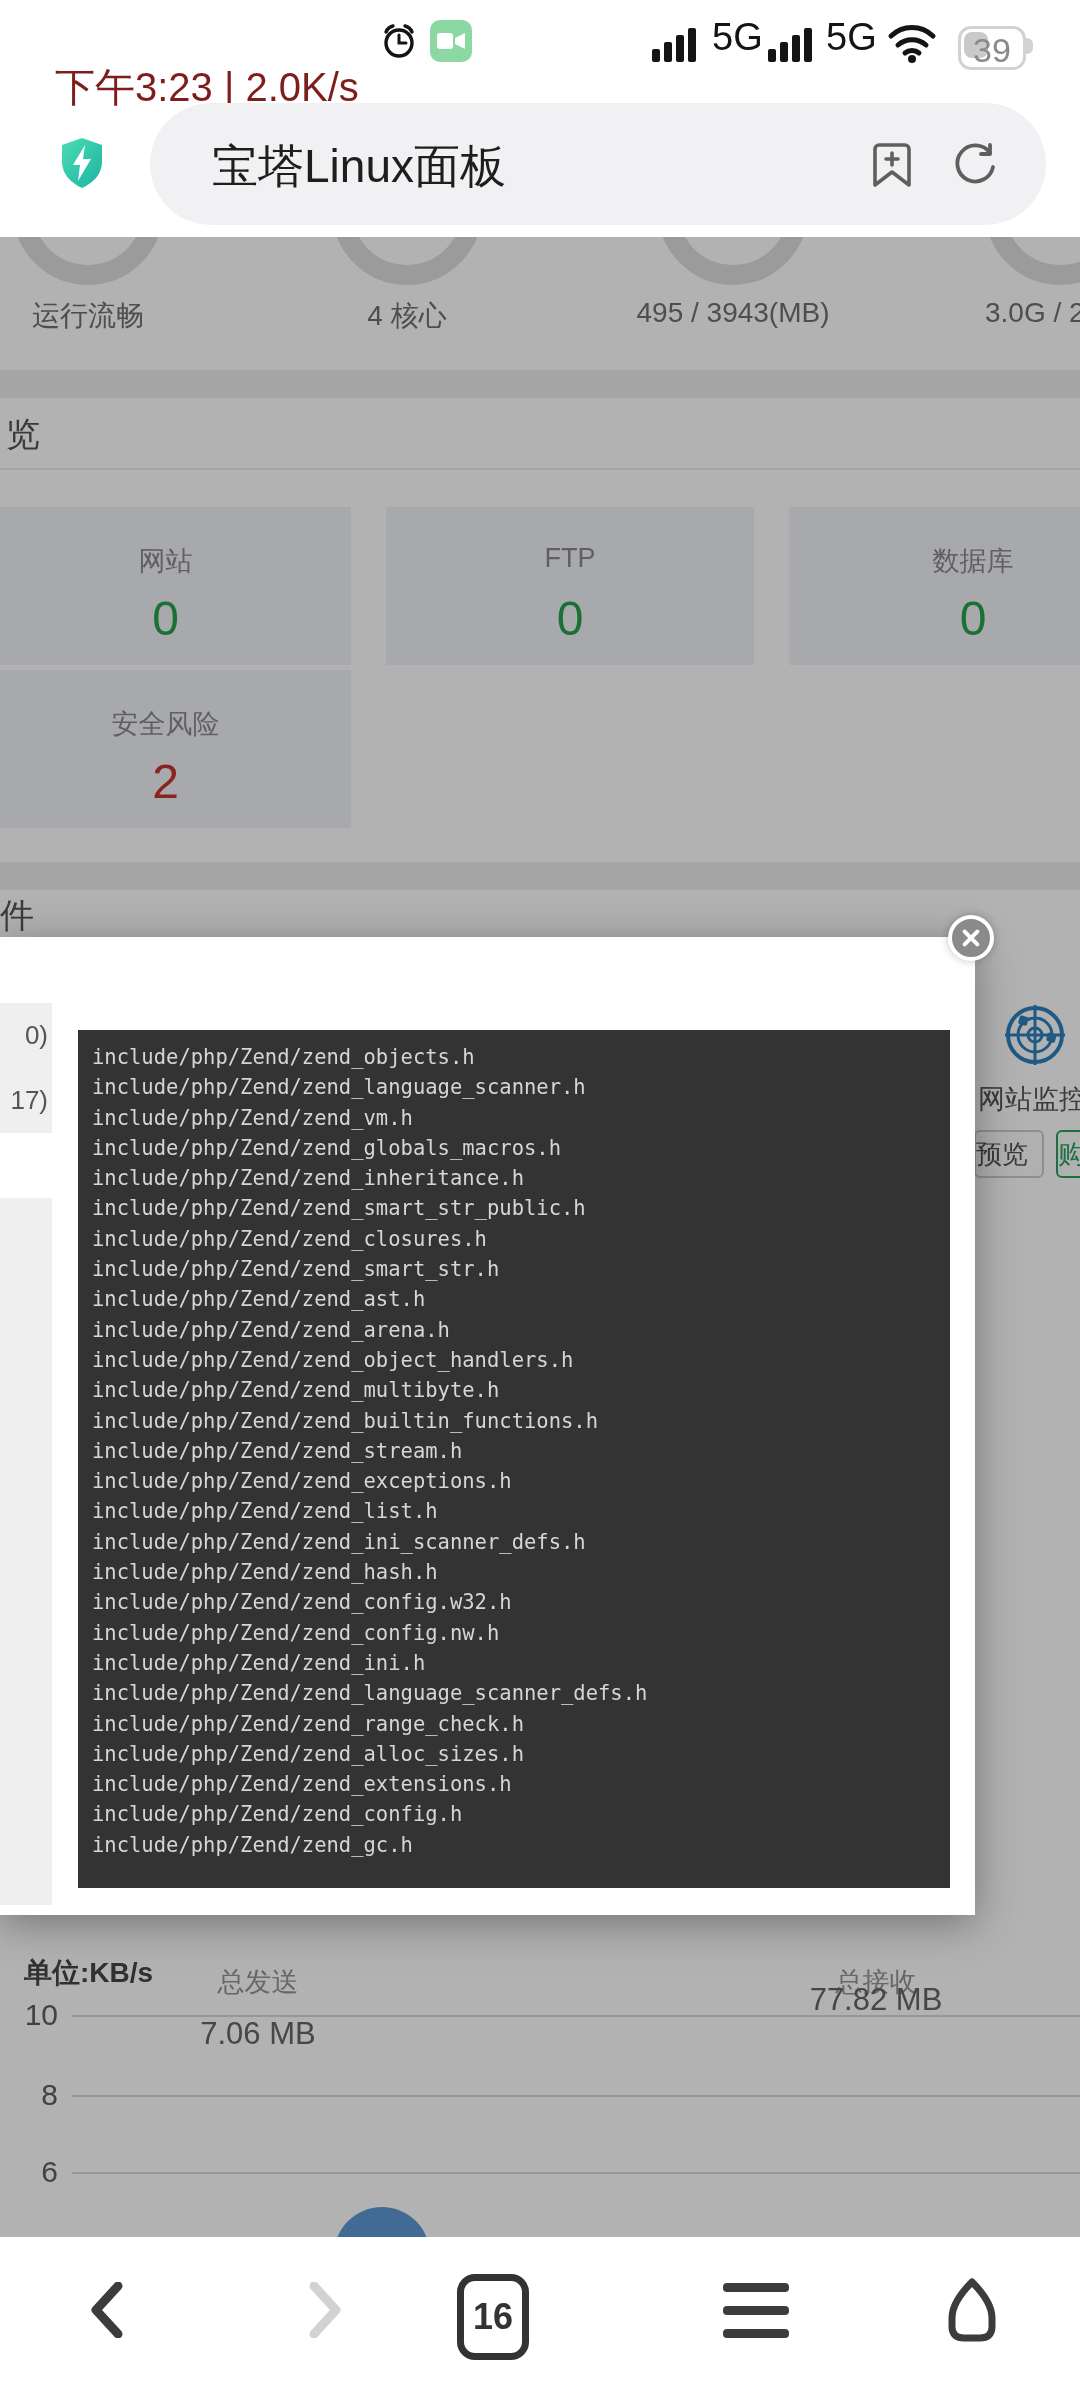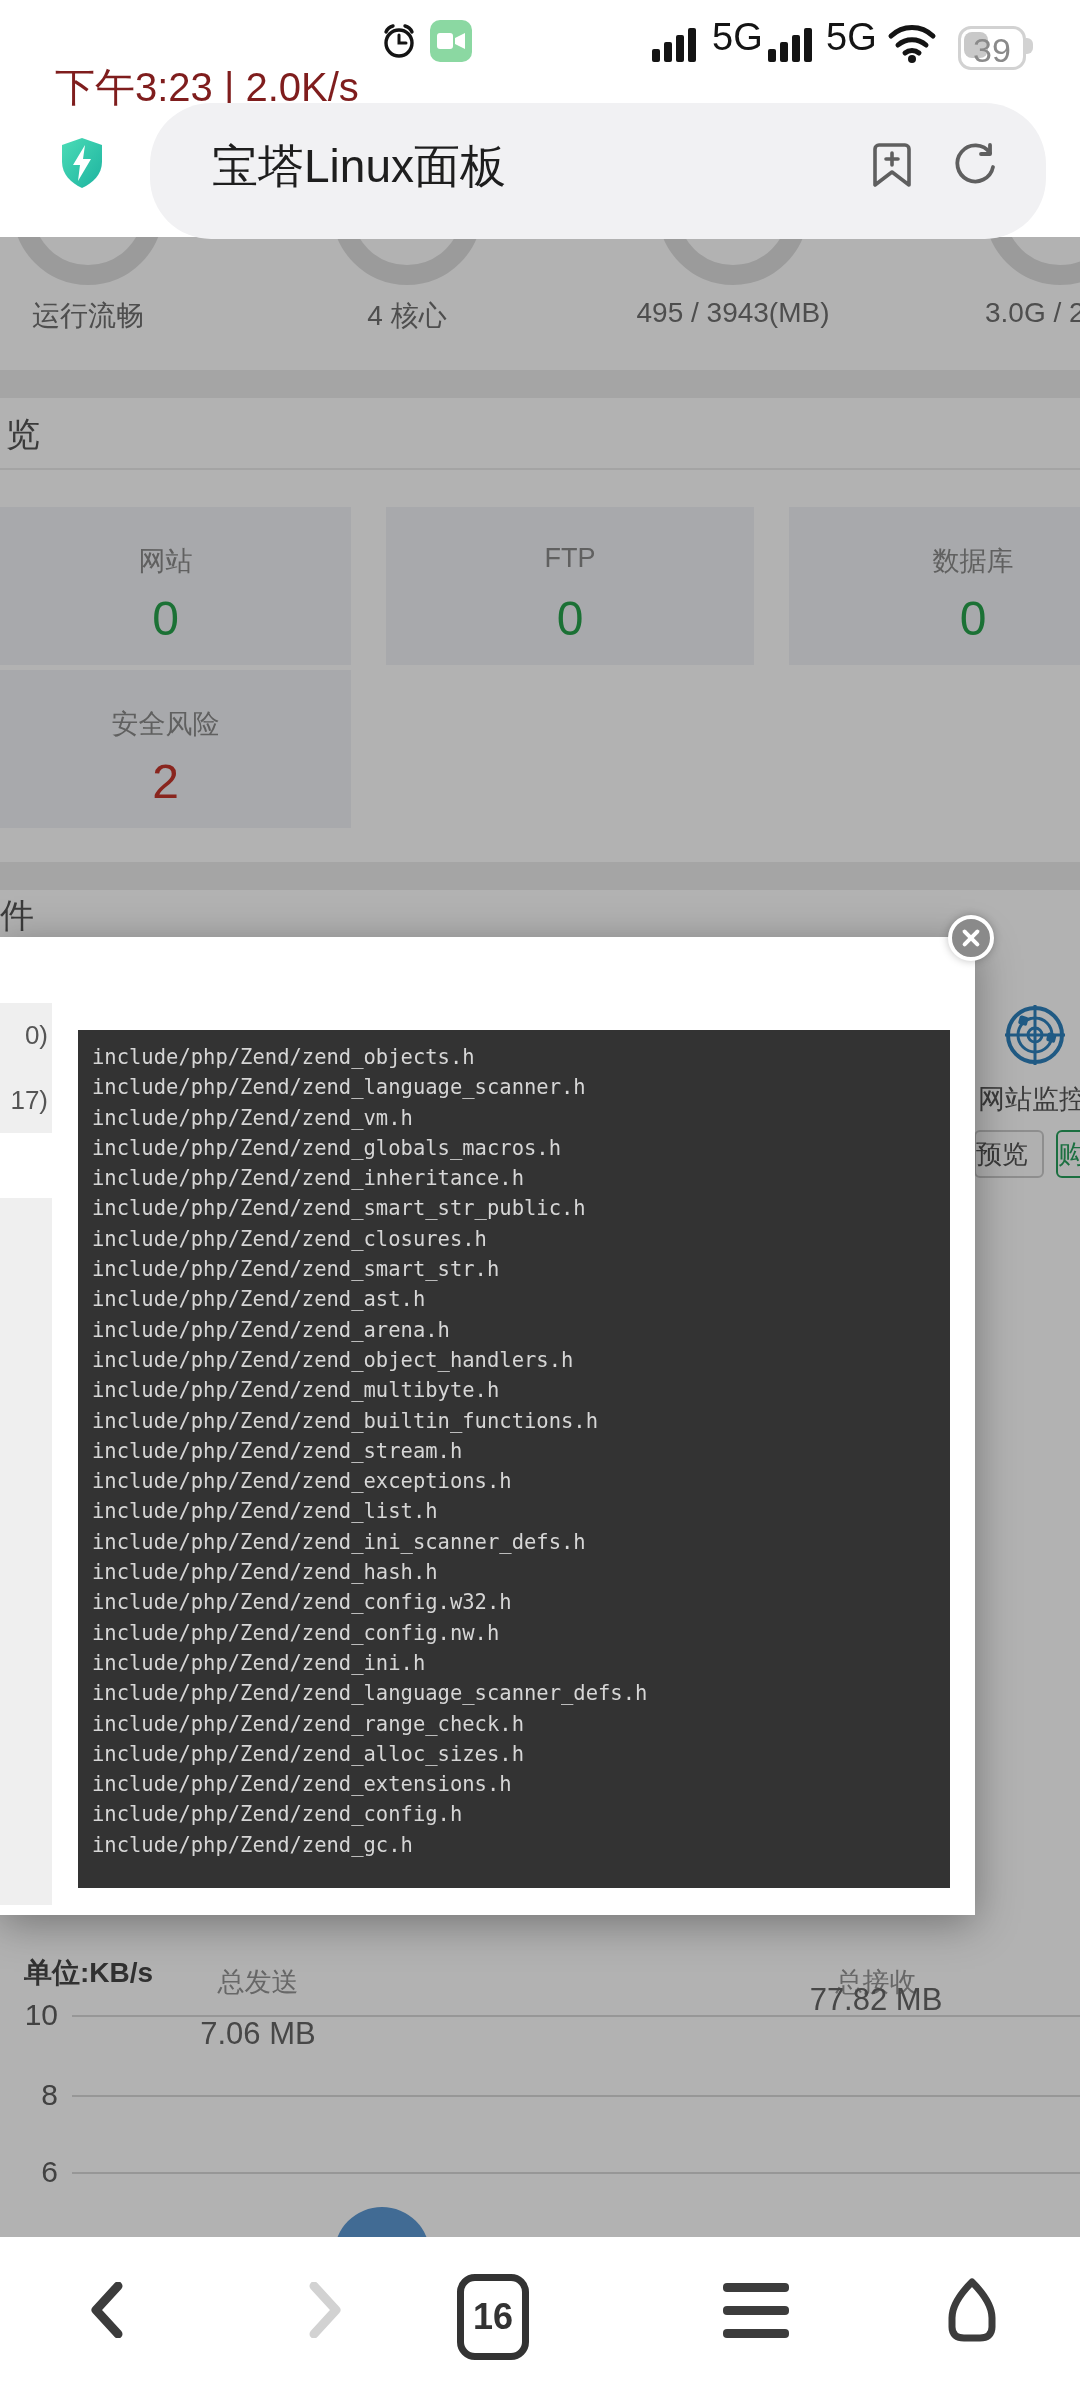--- a/index.html
+++ b/index.html
@@ -12,21 +12,21 @@
   #status-time{position:absolute;left:55px;top:16px;font-size:40px;font-weight:500;color:#7f1d1d;letter-spacing:0;margin-top:44px;}
   .sig-group{position:absolute;top:26px;width:52px;height:36px;}
   .sig-group span{position:absolute;bottom:0;width:8px;background:#141414;border-radius:2px;}
   .net-label{position:absolute;top:16px;font-size:38px;color:#141414;font-weight:500;}
   #battery{position:absolute;left:958px;top:26px;width:62px;height:38px;border:3px solid #d2d2d2;border-radius:13px;background:#fff;}
   #battery .fill{position:absolute;left:3px;top:3px;width:24px;height:26px;border-radius:8px;background:#c9c9c9;}
   #battery .pct{position:absolute;left:0;top:2px;width:100%;text-align:center;font-size:34px;color:#8a8a8a;font-weight:500;}
   #battery .nub{position:absolute;right:-10px;top:9px;width:7px;height:16px;background:#d2d2d2;border-radius:0 6px 6px 0;}
 
   
-  #url-pill{position:absolute;left:150px;top:103px;width:896px;height:136px;background:#f1f1f3;border-radius:61px;}
+  #url-pill{position:absolute;left:150px;top:103px;width:896px;height:122px;background:#f1f1f3;border-radius:61px;}
   #url-text{position:absolute;left:62px;top:33px;font-size:46px;color:#1e1e1e;}
   #camera-badge{position:absolute;left:430px;top:20px;width:42px;height:42px;border-radius:10px;background:#8bd8a2;}
 
   
   #webpage{position:absolute;top:237px;left:0;width:1080px;height:2000px;background:#ededed;overflow:hidden;}
   .white-sec{position:absolute;left:0;width:1080px;background:#fff;}
   .gauge-ring{position:absolute;width:110px;height:110px;border:20px solid #dfdfdf;border-radius:50%;background:#fff;}
   .gauge-label{position:absolute;top:60px;width:300px;text-align:center;font-size:28px;color:#707070;}
   .sec-title{position:absolute;font-size:34px;color:#555;}
   .card{position:absolute;height:158px;background:#f1f3f6;}

